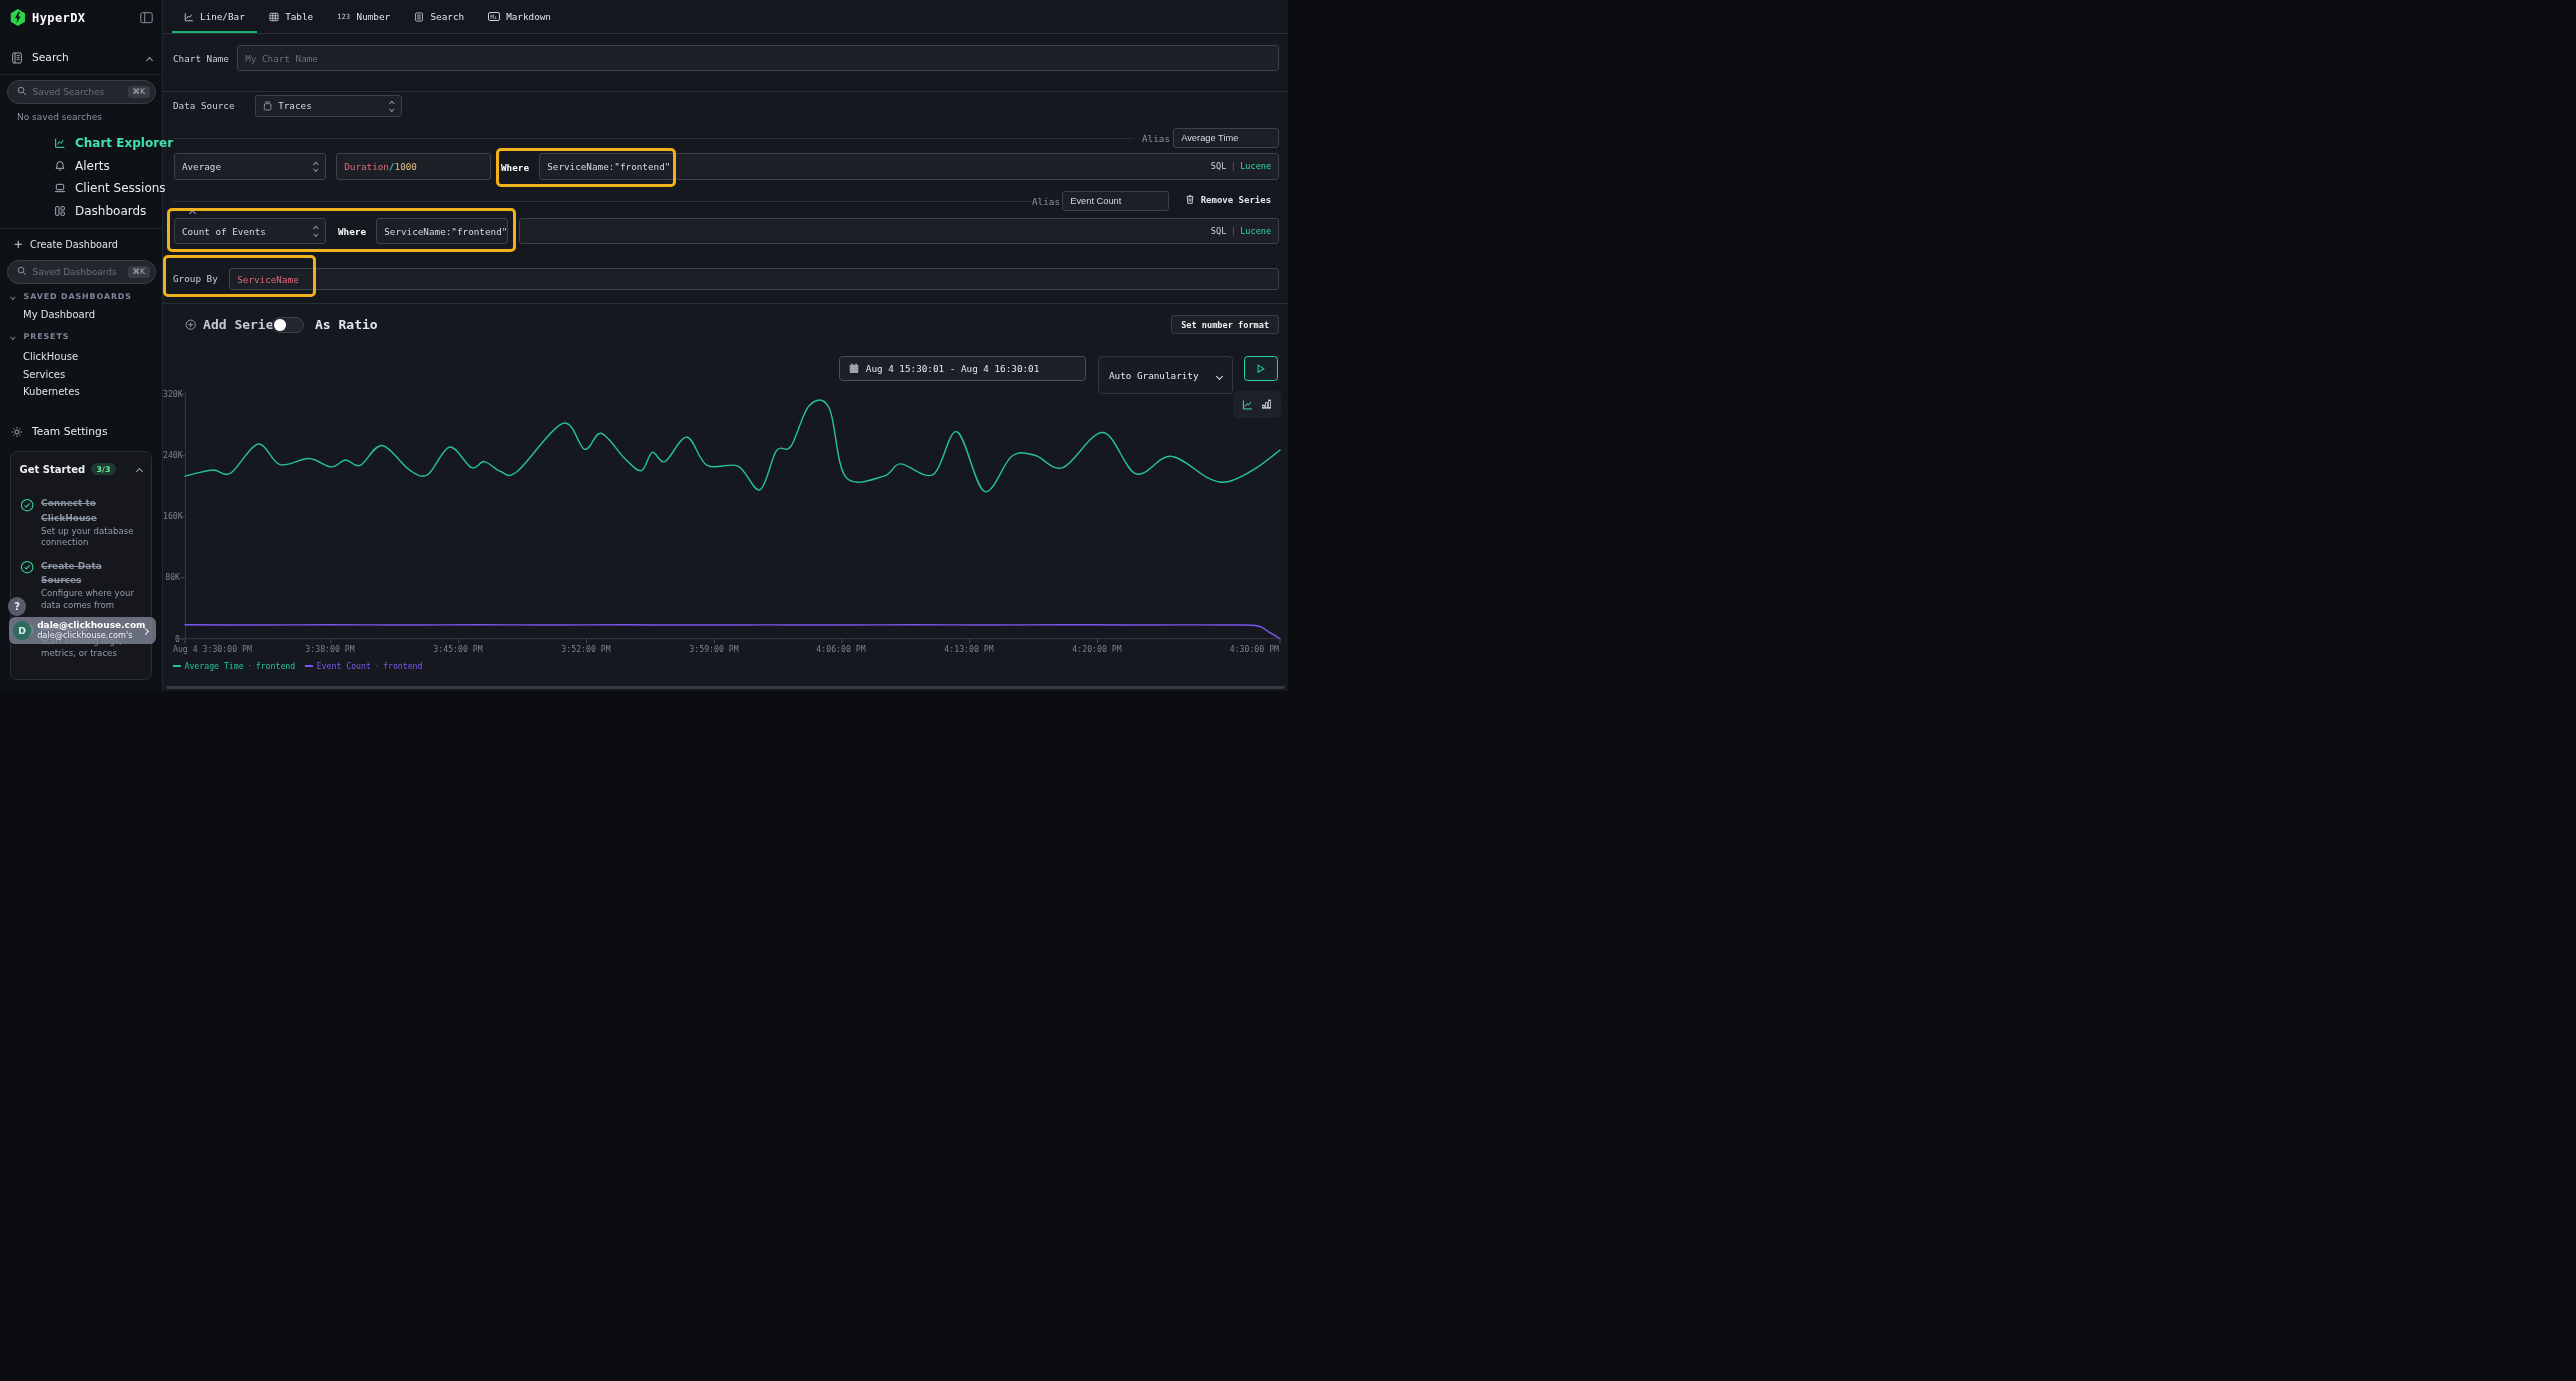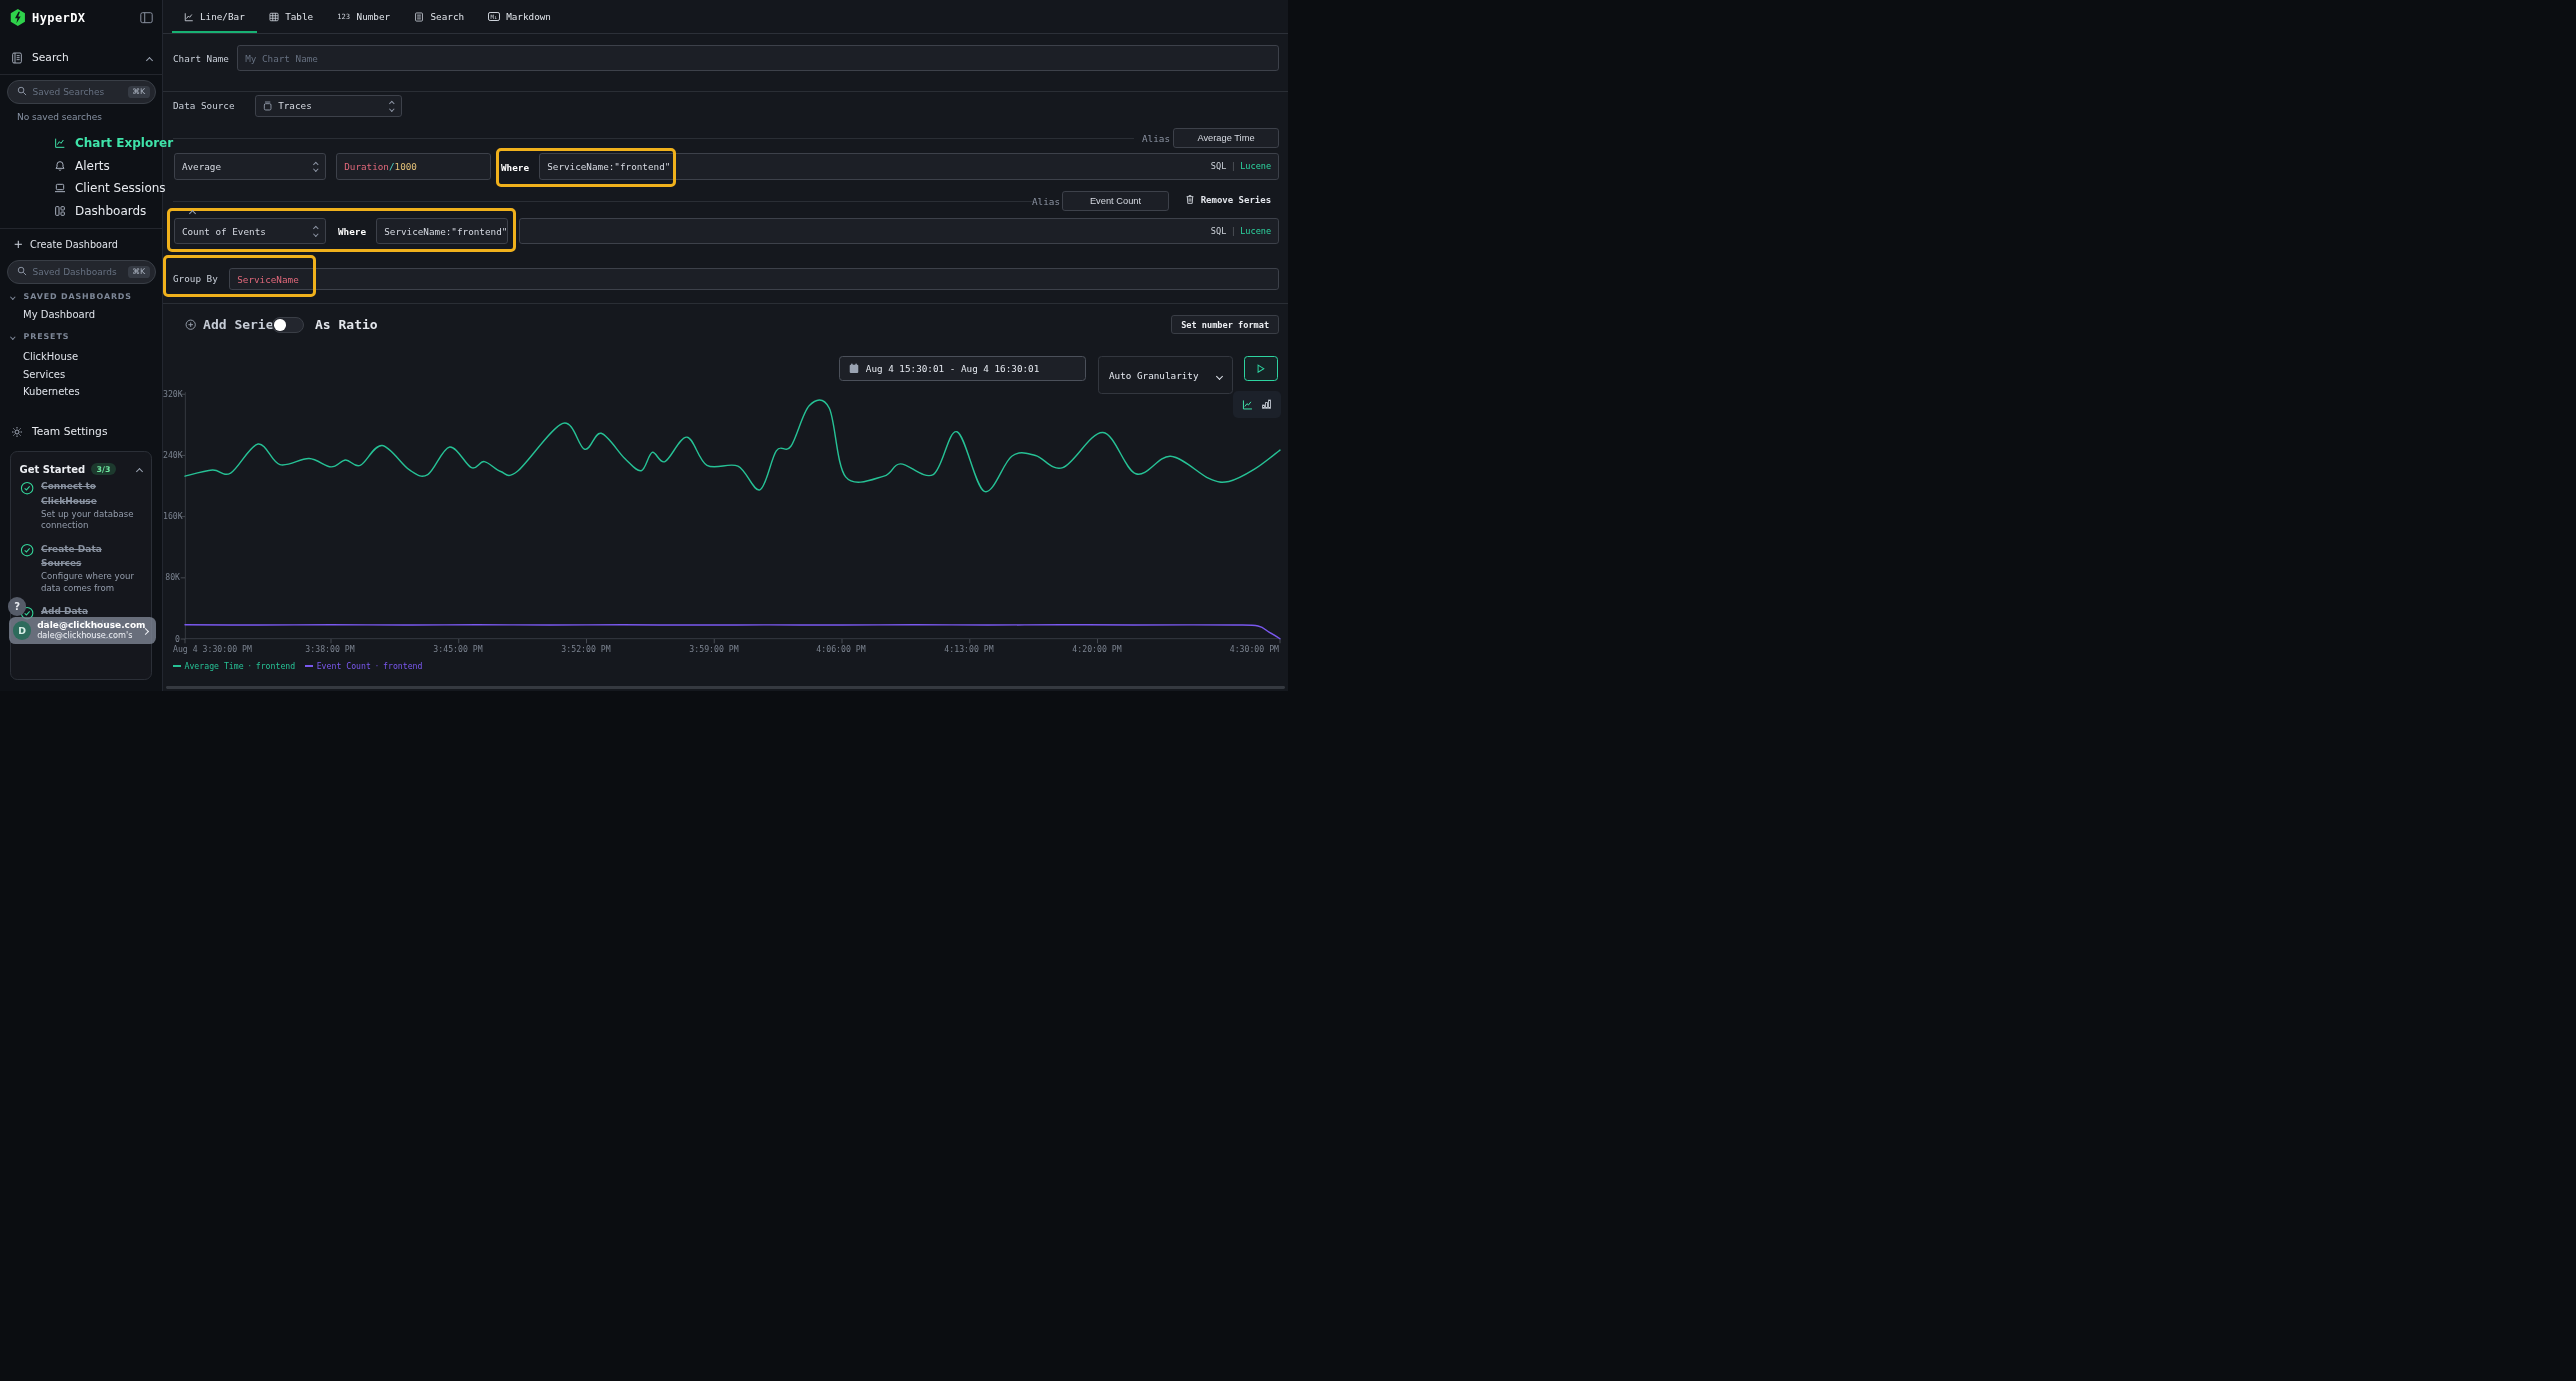--- a/index.html
+++ b/index.html
@@ -27,21 +27,21 @@
   .sect-label{position:absolute;left:11.4px;display:flex;align-items:center;gap:8.6px;color:#7e8898;font-size:7.9px;letter-spacing:0.9px;font-weight:600;}
   .plain-item{position:absolute;left:23px;font-size:10px;color:#dfe3ea;cursor:pointer;}
   .chev{display:inline-block;width:5px;height:5px;border-right:1.1px solid currentColor;border-bottom:1.1px solid currentColor;}
   .chev.up{transform:rotate(-135deg) translate(-0.7px,-0.7px);}
   .chev.down{transform:rotate(45deg);}
   .chev.right{transform:rotate(-45deg);}
   .chev.sm{width:3.6px;height:3.6px;}
   .right-chev{margin-left:auto;color:#9aa3b2;}
 
   .gs-card{position:absolute;left:10px;top:451px;width:142px;height:229px;background:#15171d;border:0.7px solid #2b2f37;border-radius:7.2px;padding:10px 8.6px;}
-  .gs-head{display:flex;align-items:center;gap:5.7px;margin-bottom:2px;}
+  .gs-head{display:flex;align-items:center;gap:5.7px;margin-bottom:19px;}
   .gs-title{font-size:10px;font-weight:bold;color:#eceef2;}
   .gs-badge{background:#1d3a2e;color:#6ee7a0;font-size:7.9px;font-weight:bold;border-radius:715px;padding:1.4px 5.7px;}
   .gs-chev{margin-left:auto;color:#9aa3b2;}
   .gs-item{display:flex;gap:7.2px;align-items:flex-start;margin-bottom:8.6px;}
   .gs-check{flex:0 0 14.3px;margin-top:2.9px;}
   .gs-item-title{font-size:9px;font-weight:bold;color:#8a93a1;text-decoration:line-through;line-height:1.3;}
   .gs-item-desc{font-size:8.6px;color:#939cab;line-height:1.35;margin-top:1.4px;}
 
   .help-btn{position:absolute;left:7.9px;top:597px;width:18.6px;height:18.6px;border-radius:50%;background:#565c69;color:#e6e9ee;
             display:flex;align-items:center;justify-content:center;font-size:10px;font-weight:bold;z-index:12;cursor:pointer;}
@@ -57,21 +57,21 @@
           display:flex;align-items:stretch;padding-left:8.6px;z-index:3;}
   .tab{display:flex;align-items:center;gap:6.4px;padding:0 12px;font-size:9.3px;color:#e0e4ea;cursor:pointer;}
   .tab .ticon{color:#cfd4dc;display:flex;align-items:center;}
   .tab.active{box-shadow:inset 0 -2.1px 0 0 #18b173;}
   .num-icon{font-size:7.2px;letter-spacing:0;color:#cfd4dc;}
   .md-icon{border:0.9px solid #cfd4dc;border-radius:2.1px;font-size:5.7px;padding:0.7px 1.4px;color:#cfd4dc;}
 
   .main{position:absolute;left:163px;top:34px;right:0;bottom:0;}
   .flabel{position:absolute;font-size:9.3px;color:#c9cfd9;}
   .inp{position:absolute;background:#1c1f26;border:0.7px solid #3d414a;border-radius:2.9px;display:flex;align-items:center;
-       padding:0 7.2px;font-size:9.3px;color:#d6dae2;text-align:center;}
+       padding:0 7.2px;font-size:9.3px;color:#d6dae2;}
   .inp .ph{color:#667080;}
   .divider{position:absolute;height:0.7px;background:#2a2e35;}
   .updown{display:flex;flex-direction:column;gap:2.1px;margin-left:auto;color:#8b93a2;}
   .sel-icon{color:#9aa3b2;margin-right:5.7px;display:flex;}
   .where-lbl{position:absolute;font-size:9.3px;font-weight:bold;color:#ffffff;}
   .sqllucene{margin-left:auto;font-size:8.6px;white-space:nowrap;}
   .sqllucene .sql{color:#cfd4dc;}
   .sqllucene .pipe{color:#565b63;margin:0 4.3px;}
   .sqllucene .lucene{color:var(--lucene,#2dd4a0);}
   .syn-red{color:var(--syn-red,#e0687a);}

